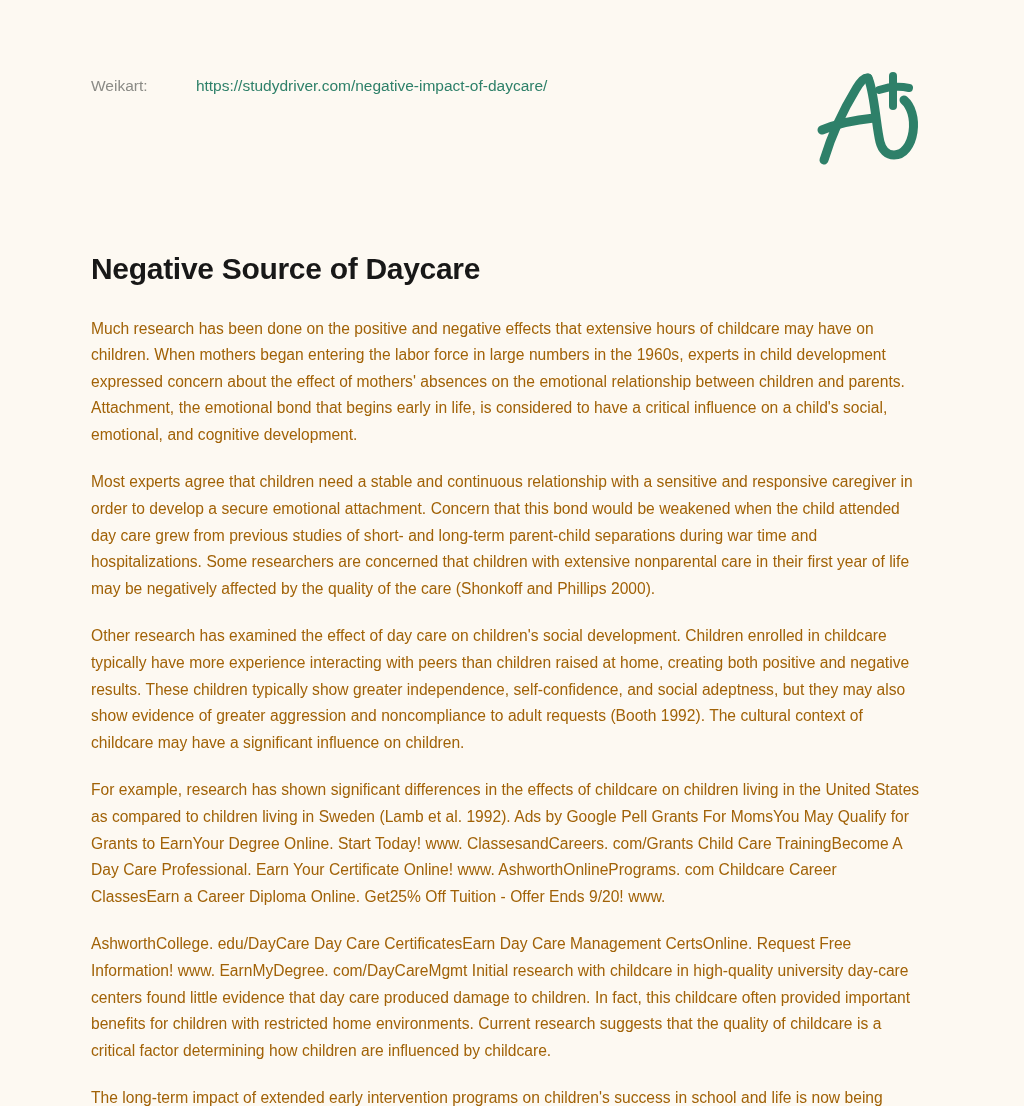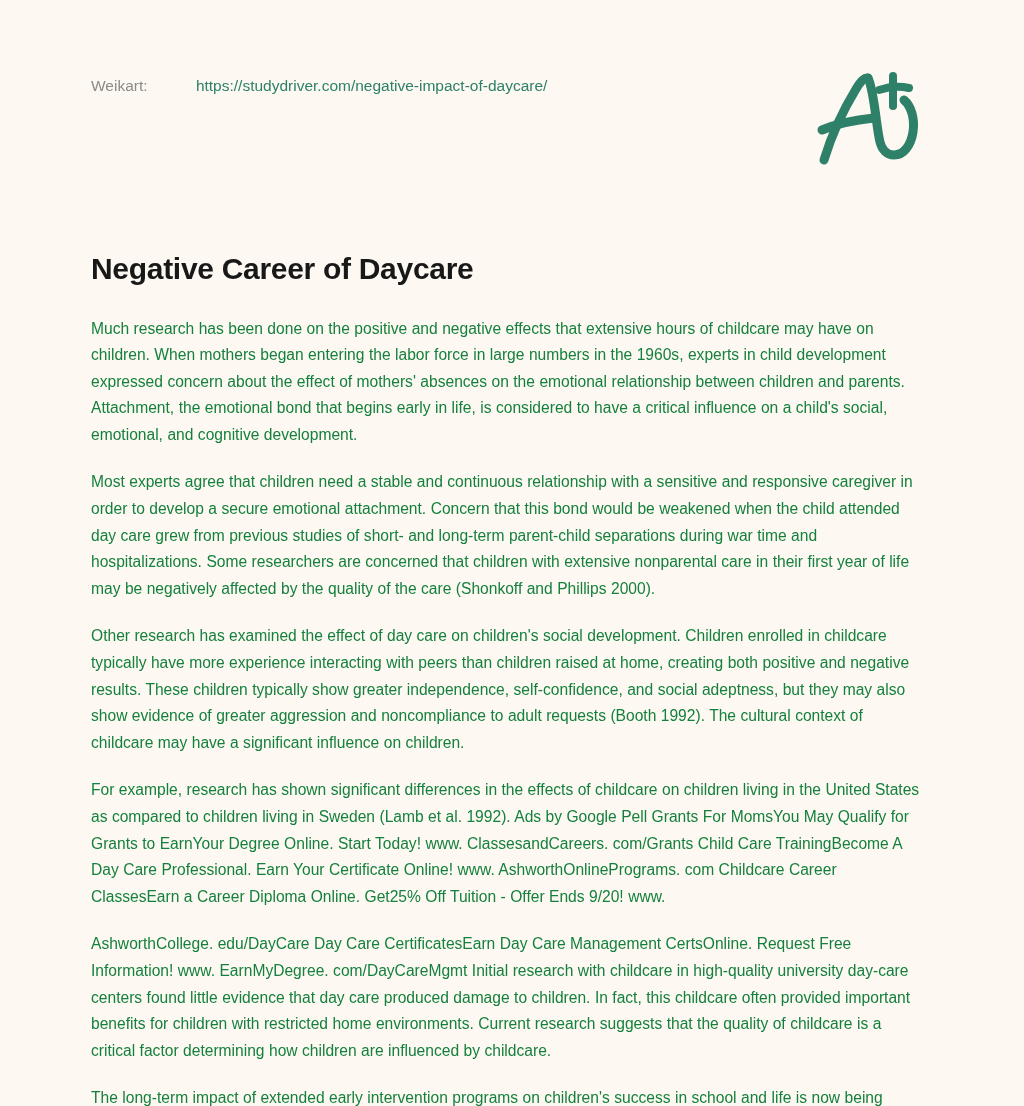--- a/index.html
+++ b/index.html
@@ -92,21 +92,21 @@
     font-weight: bold;
     color: #181818;
     letter-spacing: -0.3px;
     line-height: 1.25;
     margin: 0 0 28px 0;
   }
 
   .body-copy p {
     font-size: 15.6px;
     line-height: 26.6px;
-    color: #15803d;
+    color: #a16207;
     margin: 0 16px 21px 0;
     text-align: left;
     word-spacing: 0.1px;
   }
   .body-copy p:last-child {
     margin-bottom: 0;
   }
 </style>
 </head>
 <body>
@@ -138,21 +138,21 @@
 
           <path d="M67 28 C 76 25, 88 24, 97 26" stroke-width="8"></path>
         </g>
       </svg>
     </div>
 
   </div>
 
   <div class="article">
 
-    <h1 class="article-title">Negative Career of Daycare</h1>
+    <h1 class="article-title">Negative Source of Daycare</h1>
 
     <div class="body-copy">
       <p>Much research has been done on the positive and negative effects that extensive hours of childcare may have on children. When mothers began entering the labor force in large numbers in the 1960s, experts in child development expressed concern about the effect of mothers' absences on the emotional relationship between children and parents. Attachment, the emotional bond that begins early in life, is considered to have a critical influence on a child's social, emotional, and cognitive development.</p>
       <p>Most experts agree that children need a stable and continuous relationship with a sensitive and responsive caregiver in order to develop a secure emotional attachment. Concern that this bond would be weakened when the child attended day care grew from previous studies of short- and long-term parent-child separations during war time and hospitalizations. Some researchers are concerned that children with extensive nonparental care in their first year of life may be negatively affected by the quality of the care (Shonkoff and Phillips 2000).</p>
       <p>Other research has examined the effect of day care on children's social development. Children enrolled in childcare typically have more experience interacting with peers than children raised at home, creating both positive and negative results. These children typically show greater independence, self-confidence, and social adeptness, but they may also show evidence of greater aggression and noncompliance to adult requests (Booth 1992). The cultural context of childcare may have a significant influence on children.</p>
       <p>For example, research has shown significant differences in the effects of childcare on children living in the United States as compared to children living in Sweden (Lamb et al. 1992). Ads by Google Pell Grants For MomsYou May Qualify for Grants to EarnYour Degree Online. Start Today! www. ClassesandCareers. com/Grants Child Care TrainingBecome A Day Care Professional. Earn Your Certificate Online! www. AshworthOnlinePrograms. com Childcare Career ClassesEarn a Career Diploma Online. Get25% Off Tuition - Offer Ends 9/20! www.</p>
       <p>AshworthCollege. edu/DayCare Day Care CertificatesEarn Day Care Management CertsOnline. Request Free Information! www. EarnMyDegree. com/DayCareMgmt Initial research with childcare in high-quality university day-care centers found little evidence that day care produced damage to children. In fact, this childcare often provided important benefits for children with restricted home environments. Current research suggests that the quality of childcare is a critical factor determining how children are influenced by childcare.</p>
       <p>The long-term impact of extended early intervention programs on children's success in school and life is now being documented in the United States through longitudinal studies (Schweinhart and Weikart 1997). Data collected for thirty-three years from the Chicago Child-Parent Centers (Reynolds 2000) suggests several principles to guide</p>
     </div>
 

